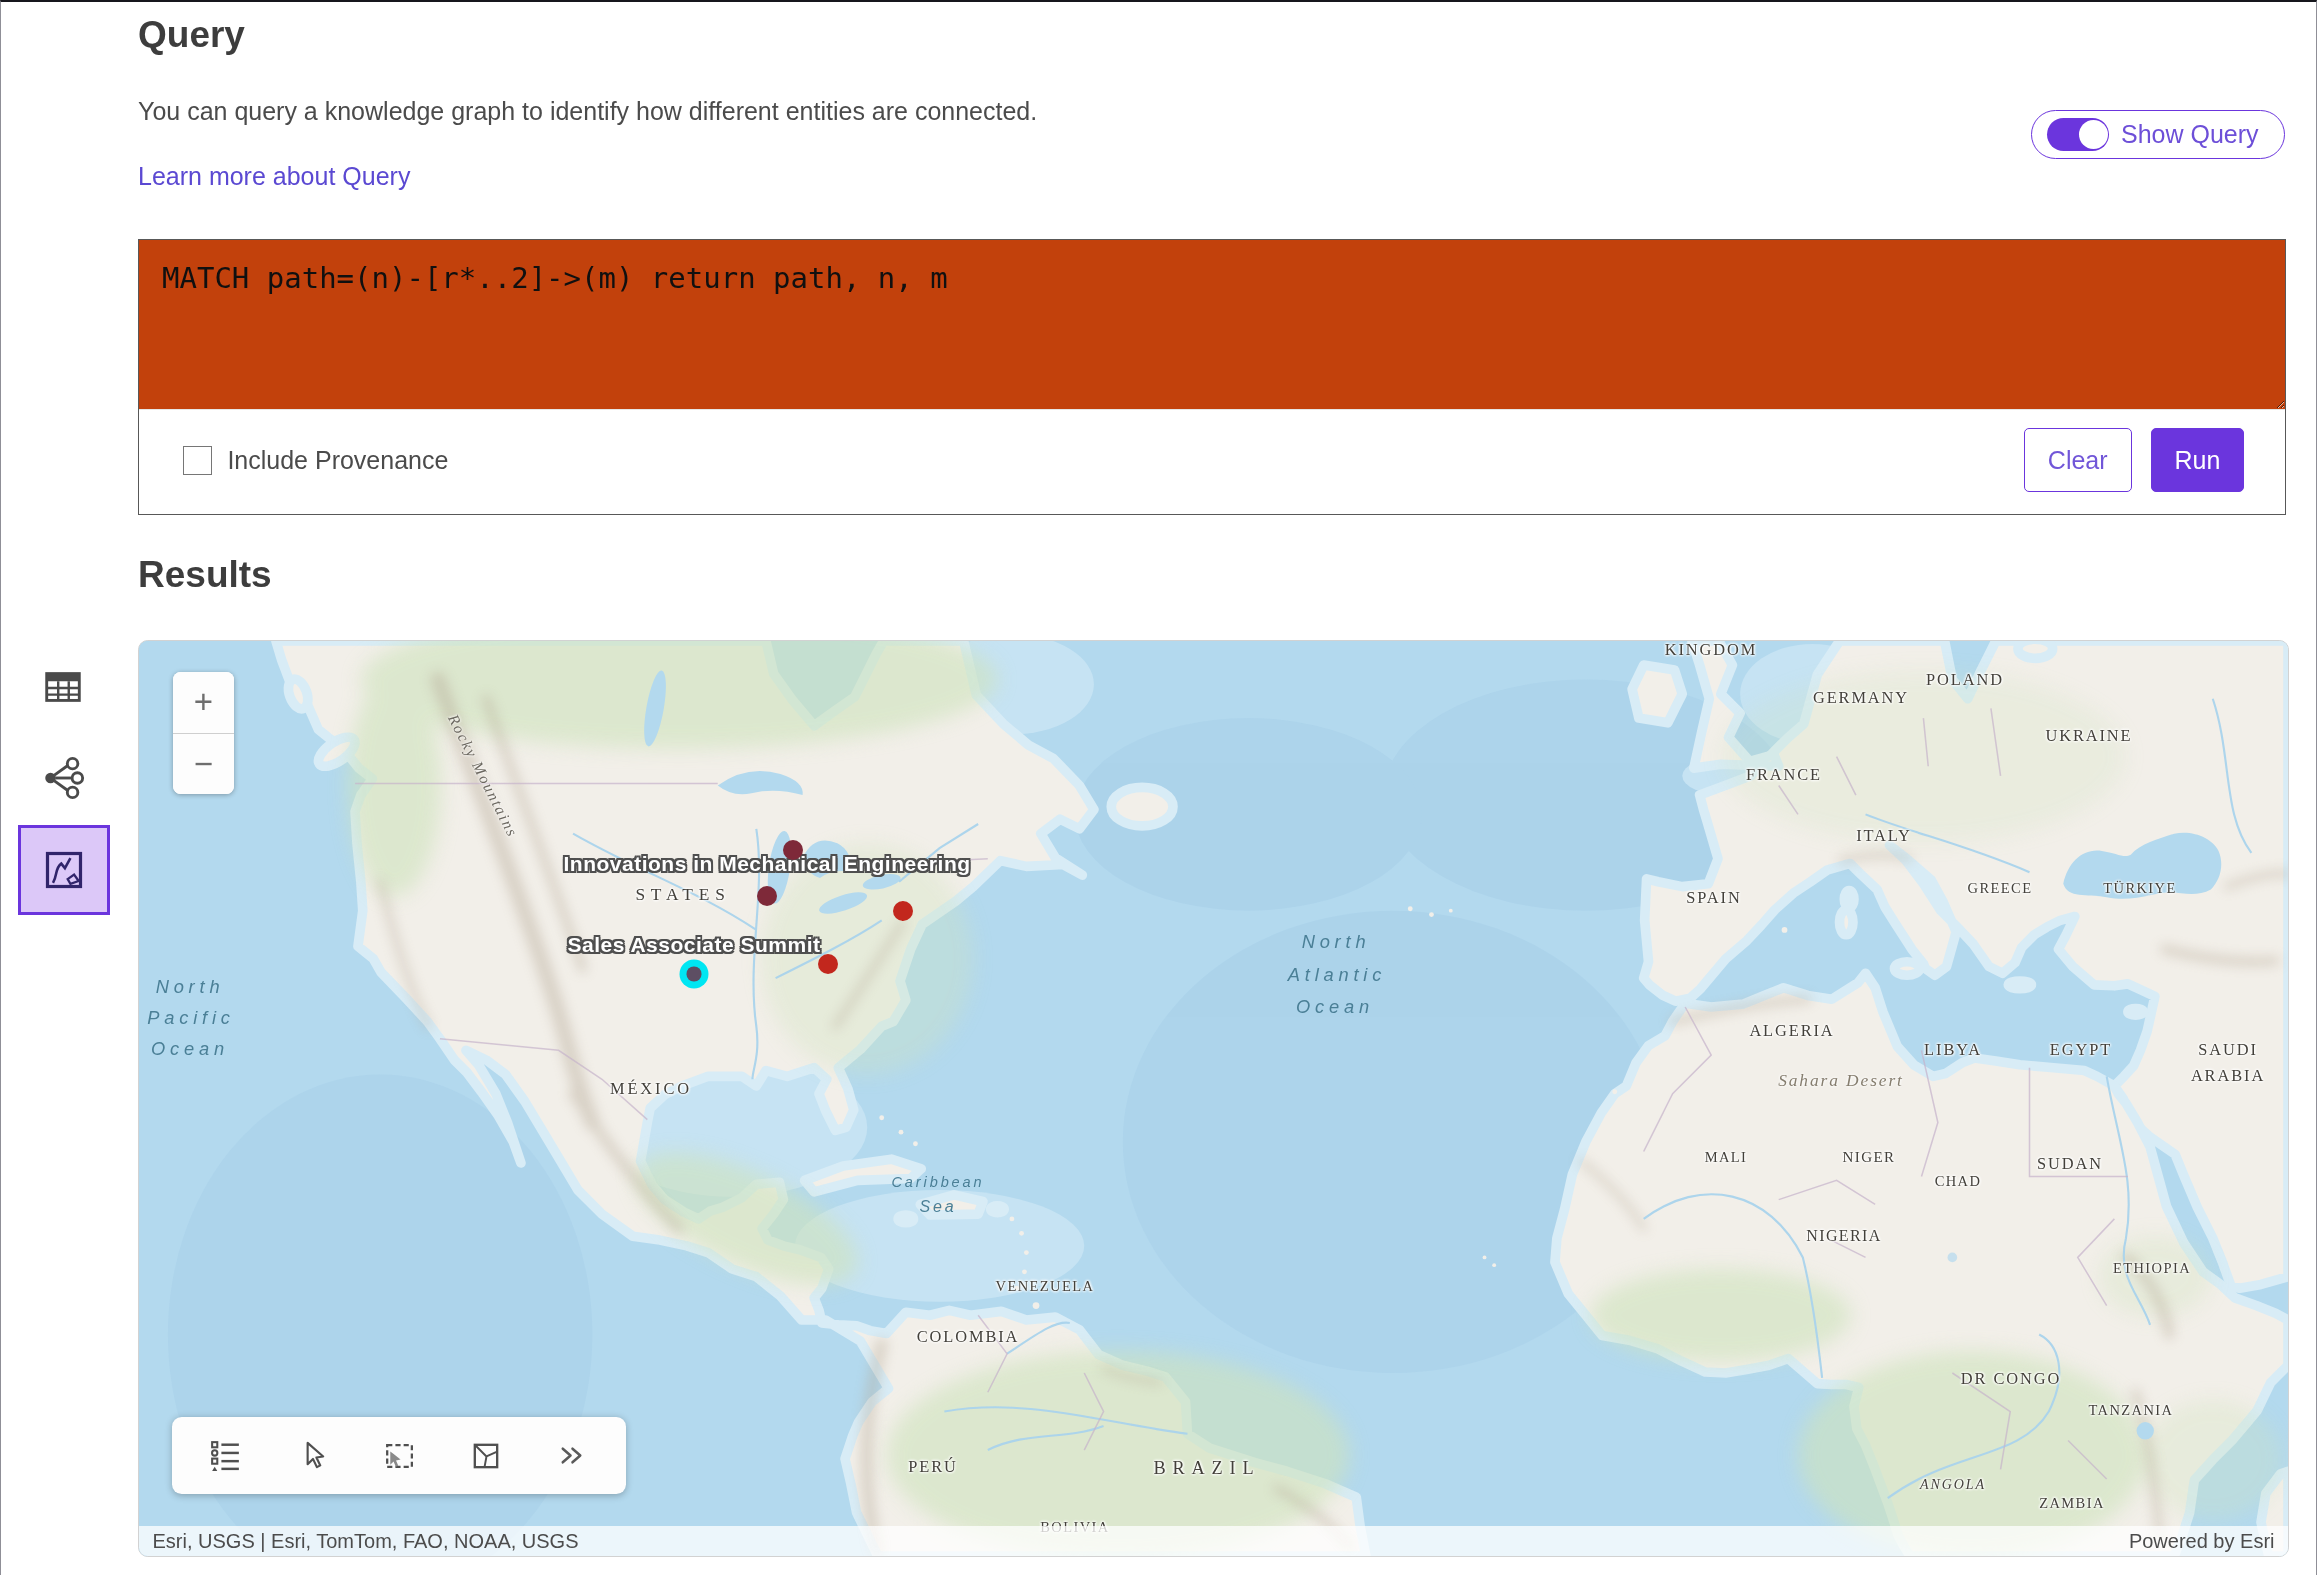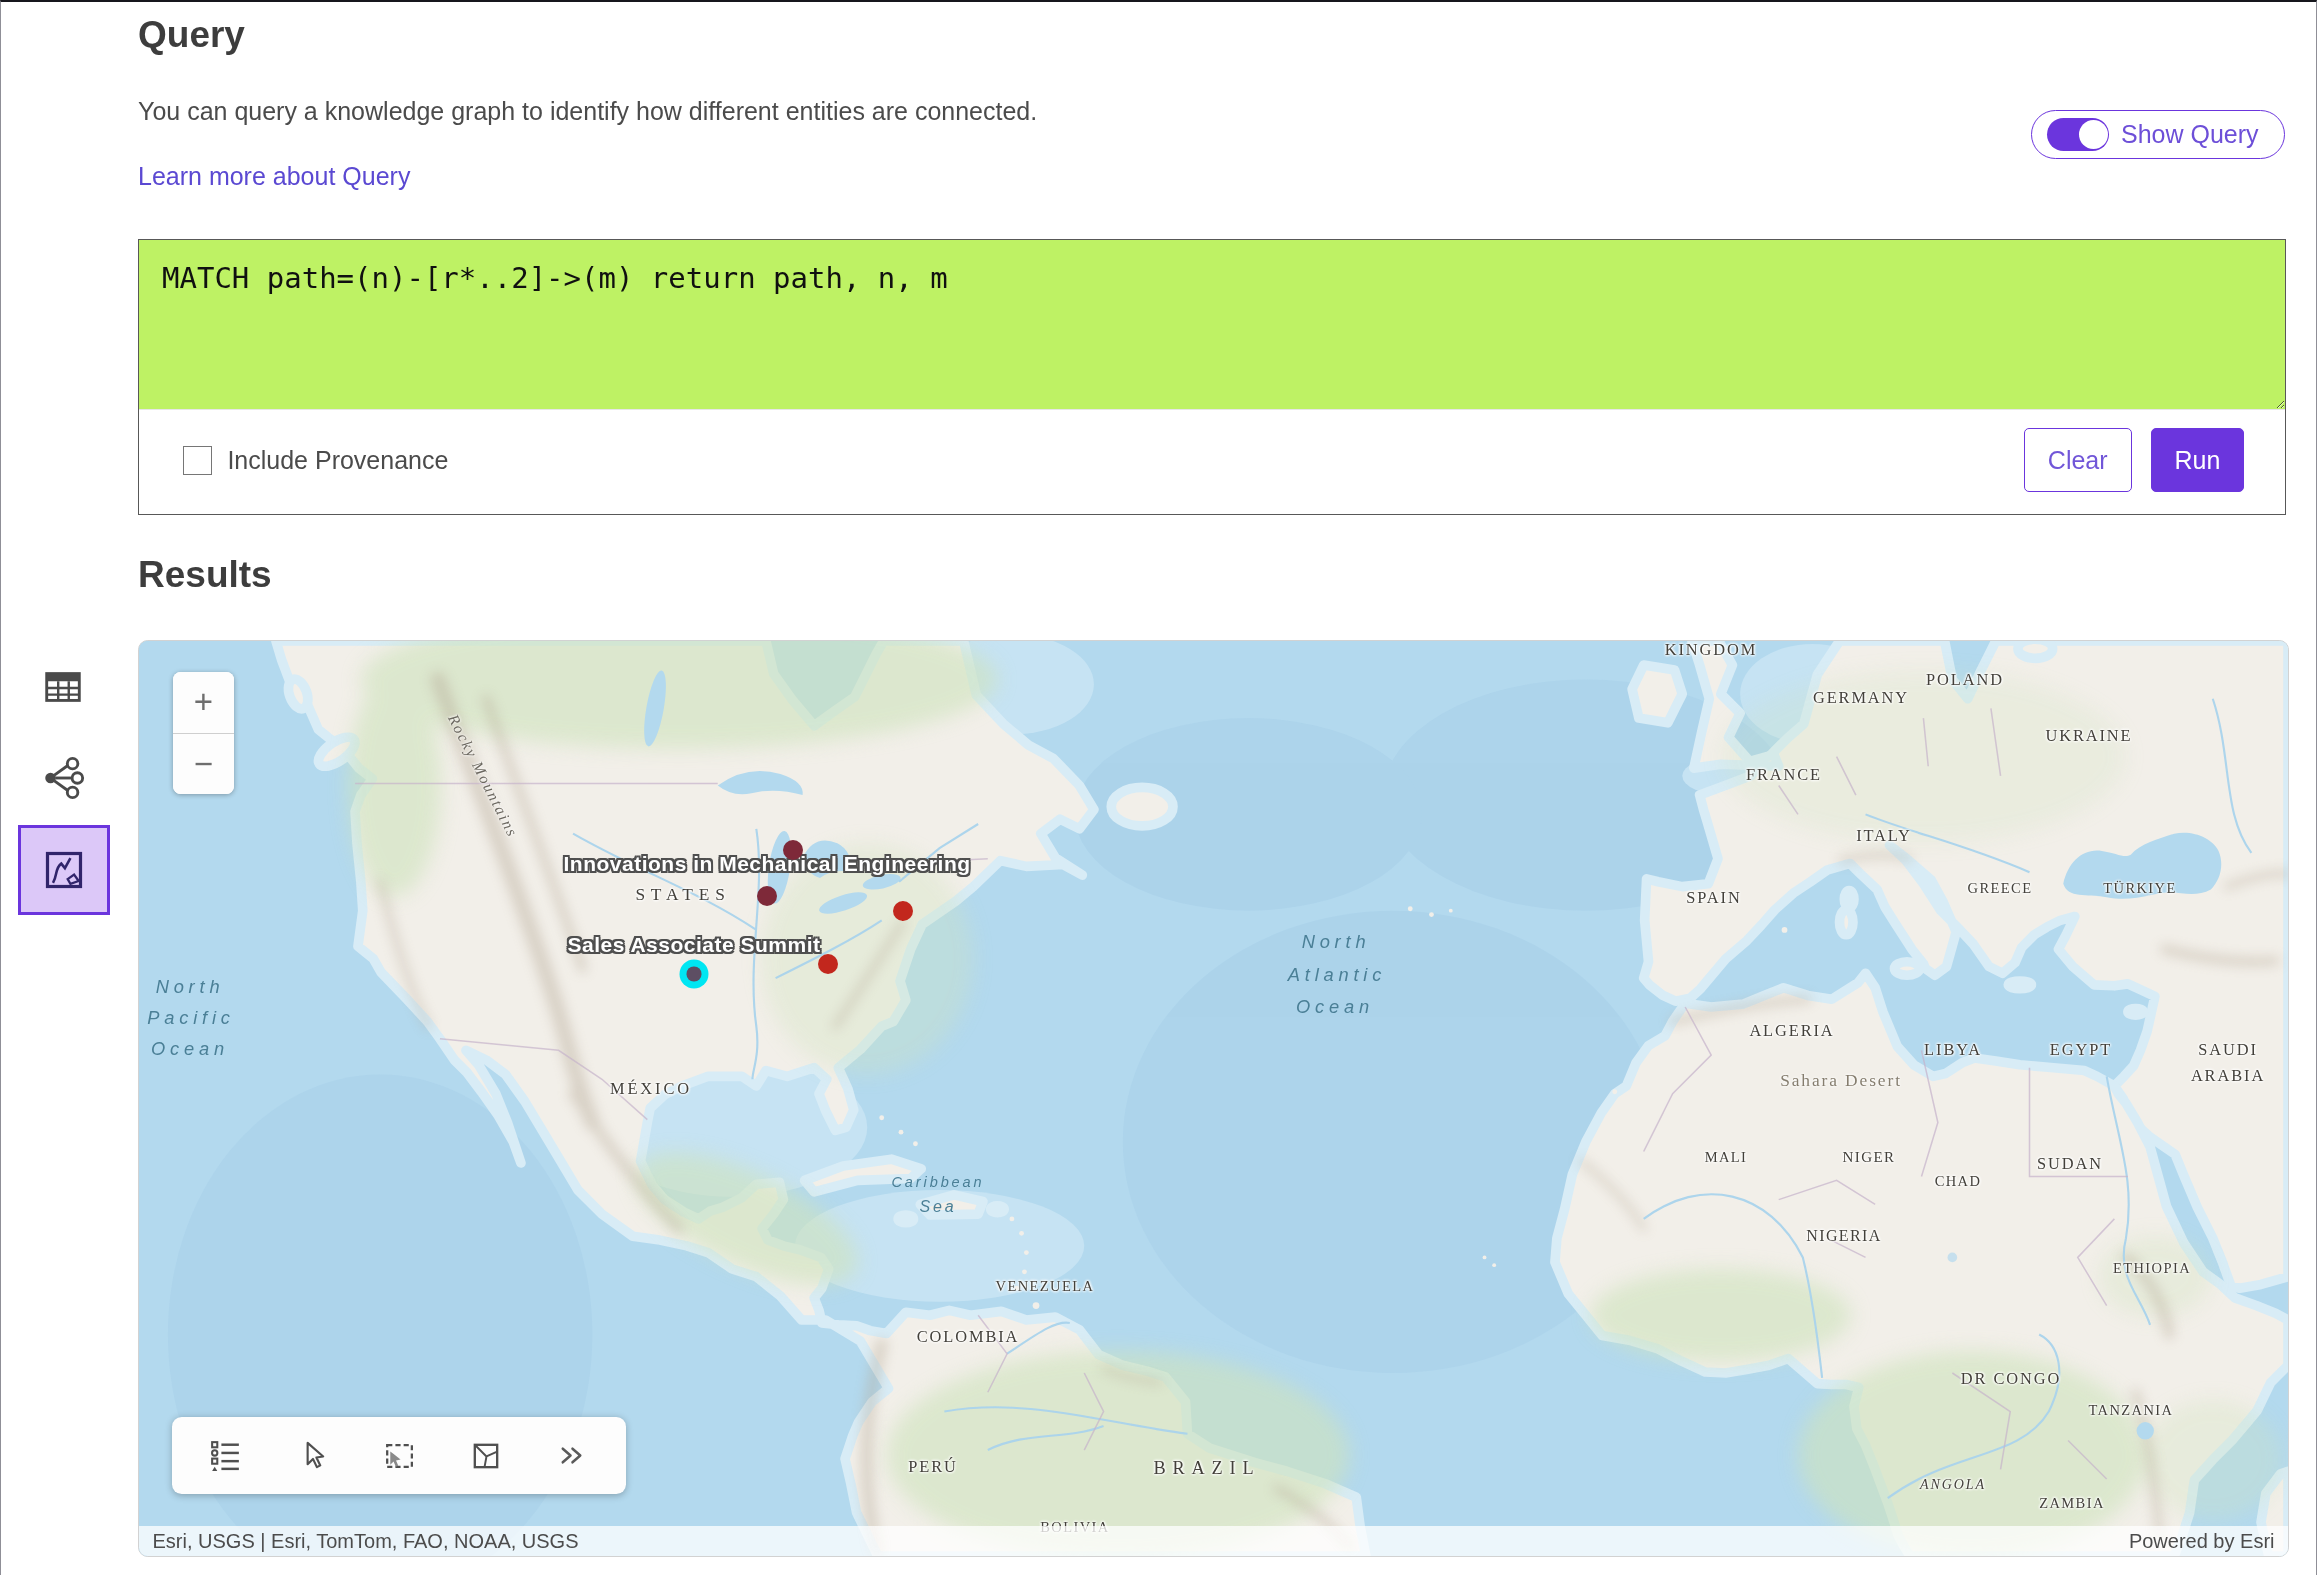--- a/index.html
+++ b/index.html
@@ -13,21 +13,21 @@
   .learn-link{position:absolute;left:137px;top:160px;font-size:25px;color:#5b49d2;cursor:pointer;}
   .toggle-pill{position:absolute;left:2030px;top:108px;width:254px;height:49px;border:1.9px solid #6b35dd;
        border-radius:35px;display:flex;align-items:center;gap:11.6px;padding:0 17.4px 0 15.4px;cursor:pointer;background:#fff;}
   .toggle-track{width:62px;height:33px;background:#6b35dd;border-radius:17.4px;position:relative;flex:0 0 auto;}
   .toggle-knob{position:absolute;right:1.9px;top:1.9px;width:29px;height:29px;background:#fff;border-radius:50%;}
   .toggle-label{font-size:25px;color:#6d4fd8;white-space:nowrap;}
   
   .query-panel{position:absolute;left:137px;top:237px;width:2148px;height:276px;border:1.9px solid #585858;background:#fff;}
   .query-textarea{display:block;width:100%;height:170px;border:none;border-bottom:1.9px solid #e6e6e6;
        padding:21px 23px;font-family:"DejaVu Sans Mono",monospace;font-size:29px;color:#101010;
-       resize:both;outline:none;background:#bef264;}
+       resize:both;outline:none;background:#c2410c;}
   .panel-bottom{display:flex;align-items:center;height:100px;padding:0 41px 0 44px;}
   .checkbox{width:29px;height:29px;border:1.9px solid #767676;background:#fff;flex:0 0 auto;cursor:pointer;}
   .checkbox-label{font-size:25px;color:#4b4b4b;margin-left:15.4px;}
   .btn{height:64px;display:flex;align-items:center;justify-content:center;font-size:25px;cursor:pointer;border-radius:5px;}
   .btn-clear{margin-left:auto;width:108px;background:#fff;border:1.9px solid #6b35dd;color:#7156d8;}
   .btn-run{margin-left:19.3px;width:93px;background:#6b35dd;border:1.9px solid #6b35dd;color:#fff;}
   .results-title{position:absolute;left:137px;top:552px;font-size:37px;font-weight:700;color:#3d3d3d;}
   
   .switch-item{position:absolute;width:46px;height:46px;cursor:pointer;}
   .switch-item svg{width:100%;height:100%;}
@@ -35,21 +35,21 @@
        border:3.9px solid #6b35dd;display:flex;align-items:center;justify-content:center;cursor:pointer;}
   
   .map-wrap{position:absolute;left:137px;top:638px;width:2151px;height:917px;border-radius:9.7px;
        overflow:hidden;background:#b3d9ee;border:1px solid #d2d2d2;cursor:grab;}
   .map-wrap svg.basemap{position:absolute;left:0;top:0;width:100%;height:100%;}
   .map-overlay{position:absolute;left:0;top:0;width:100%;height:100%;pointer-events:none;}
   .m-label{position:absolute;transform:translate(-50%,-50%);white-space:nowrap;}
   .m-country{font-family:"Liberation Serif",serif;color:#43403a;
        text-shadow:0 0 2.9px #fff,0 0 2.9px #fff,0 0 2.9px #fff,0 0 2.9px #fff;padding-left:30px;}
   .m-ocean{font-family:"Liberation Sans",sans-serif;font-style:italic;color:#4a7f96;}
-  .m-desert{font-family:"Liberation Serif",serif;color:#857d6e;
+  .m-desert{font-family:"Liberation Serif",serif;font-style:italic;color:#857d6e;
        text-shadow:0 0 2.9px #fff,0 0 2.9px #fff;}
   .m-range{font-family:"Liberation Serif",serif;font-style:italic;color:#6b675f;
        text-shadow:0 0 2.9px #fff,0 0 2.9px #fff;}
   .m-event{font-family:"Liberation Sans",sans-serif;font-weight:700;font-size:21px;color:#fff;letter-spacing:0.5px;
        text-shadow:-1.9px -1.9px 0 #4f4f4f,1.9px -1.9px 0 #4f4f4f,-1.9px 1.9px 0 #4f4f4f,1.9px 1.9px 0 #4f4f4f,
                    0 -1.9px 0 #4f4f4f,0 1.9px 0 #4f4f4f,-1.9px 0 0 #4f4f4f,1.9px 0 0 #4f4f4f;}
   .m-dot{position:absolute;width:20px;height:20px;border-radius:50%;transform:translate(-50%,-50%);pointer-events:auto;cursor:pointer;}
   .m-dot.maroon{background:#7e2939;}
   .m-dot.red{background:#c2271d;}
   .m-dot.selected{width:29px;height:29px;background:#00e6f2;display:flex;align-items:center;justify-content:center;}

